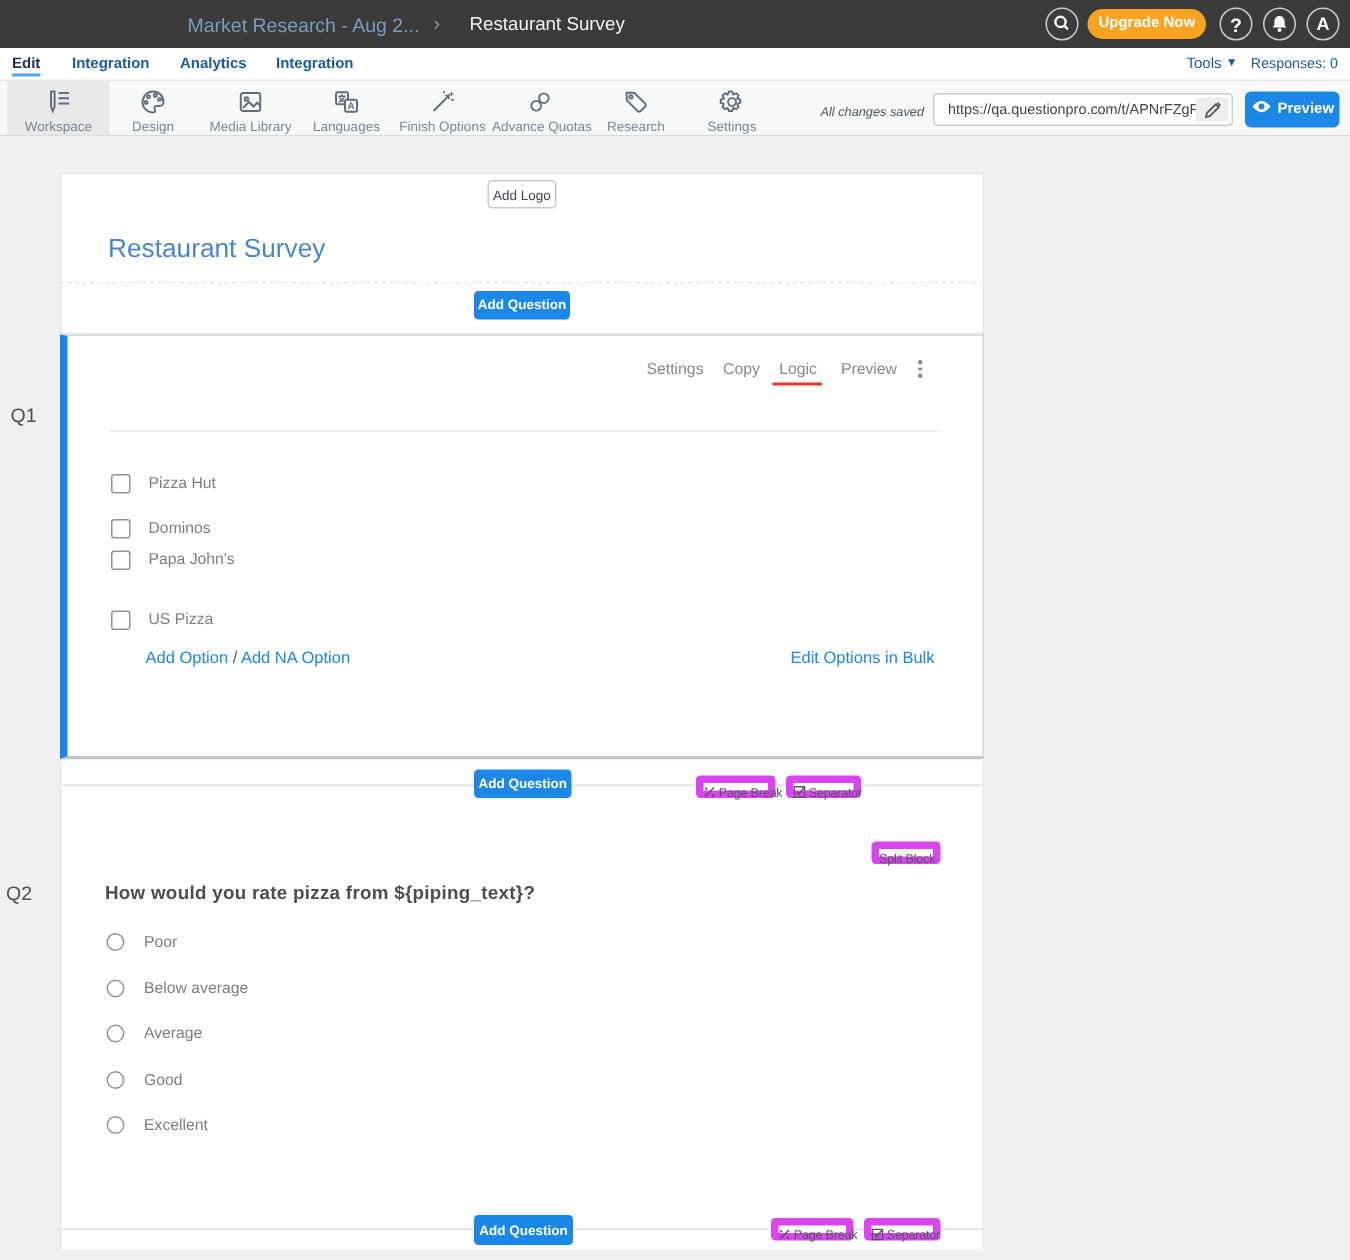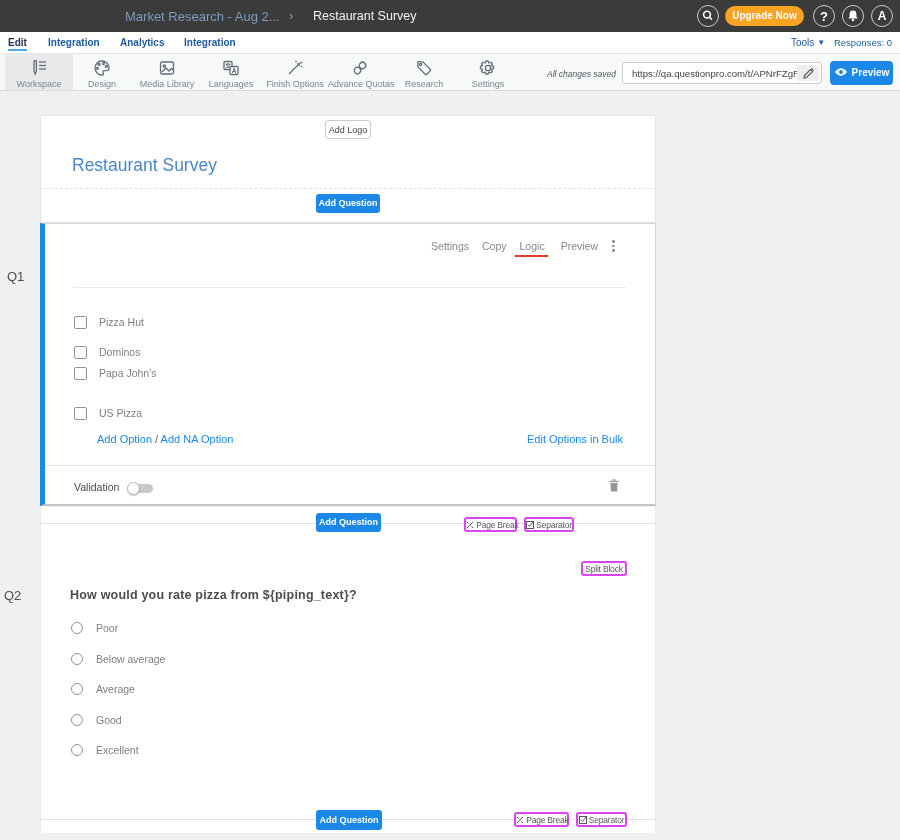--- a/index.html
+++ b/index.html
@@ -60,21 +60,21 @@
 #addopt { position:absolute; left:52px; top:209px; font-size:11px; color:#1b87e6; }
 #editbulk { position:absolute; right:32px; top:209px; font-size:11px; color:#1b87e6; }
 #valrow { position:absolute; left:0px; right:0px; top:241px; border-top:1px solid #e5e5e5; height:39px; }
 #valrow .vt { position:absolute; left:29px; top:15px; font-size:10.5px; color:#46494d; }
 #toggle { position:absolute; left:82px; top:16px; width:26px; height:13px; }
 #toggle .track { position:absolute; left:5px; top:2px; width:21px; height:9px; background:#c9c9c9; border-radius:5px; }
 #toggle .knob { position:absolute; left:0; top:0; width:13px; height:13px; background:#fdfdfd; border:1px solid #b5b5b5; border-radius:50%; box-shadow:0 1px 1px rgba(0,0,0,.2); }
 
 #sectionC { position:absolute; left:40px; top:416px; width:616px; height:326px; background:#fff; border-left:1px solid #e7e9eb; border-right:1px solid #e7e9eb; }
 .divline { position:absolute; left:0; right:0; border-top:1px solid #dfe1e3; }
-.smbtn { position:absolute; height:15px; background:#fff; border:2px solid #d946ef; border-radius:3px; font-size:8.5px; letter-spacing:-0.2px; color:#54585c; text-align:center; line-height:13px; white-space:nowrap; }
+.smbtn { position:absolute; height:15px; background:#fff; border:5px solid #d946ef; border-radius:3px; font-size:8.5px; letter-spacing:-0.2px; color:#54585c; text-align:center; line-height:13px; white-space:nowrap; }
 #q2text { position:absolute; left:29px; top:81px; font-size:12.5px; font-weight:700; color:#4a4e52; letter-spacing:0.2px; }
 .ropt { position:absolute; left:30px; font-size:10.5px; color:#7b7f84; }
 .rc { position:absolute; left:0; top:-0.5px; width:12px; height:12px; border:1px solid #8f9499; border-radius:50%; background:#fff; }
 .ropt .ol { margin-left:25px; }
 svg { display:block; }
 </style>
 </head>
 <body>
 
 <div id="topbar">
@@ -215,32 +215,20 @@
         <i></i>
         <i></i>
       </div>
     <div id="q1line"></div>
     <div class="optrow" style="top:92px;"><span class="cbox"></span><span class="ol">Pizza Hut</span></div>
     <div class="optrow" style="top:122px;"><span class="cbox"></span><span class="ol">Dominos</span></div>
     <div class="optrow" style="top:143px;text-align:center;"><span class="cbox"></span><span class="ol">Papa John's</span></div>
     <div class="optrow" style="top:183px;"><span class="cbox"></span><span class="ol">US Pizza</span></div>
     <div id="addopt">Add Option <span style="color:#55595d;">/</span> Add NA Option</div>
     <div id="editbulk">Edit Options in Bulk</div>
-    <div id="valrow">
-      <span class="vt">Validation</span>
-      <div id="toggle">
-          <div class="track"></div>
-          <div class="knob"></div>
-        </div>
-      <svg style="position:absolute; right:36px; top:13px;" width="10" height="13" viewBox="0 0 12 16">
-          <rect x="0.5" y="2.2" width="11" height="1.6" fill="#93969a"></rect>
-          <rect x="4" y="0.4" width="4" height="1.6" fill="#93969a"></rect>
-          <path d="M1.6 5 h8.8 l-.6 10.4 h-7.6 z" fill="#93969a"></path>
-        </svg>
-    </div>
   </div>
 
   <div id="sectionC">
     <div class="divline" style="top:16px;"></div>
     <div class="addq" style="position:absolute; left:275px; top:6px; width:65px; height:19px; line-height:19px;">Add Question</div>
     <div class="smbtn" style="left:423px; top:10px; width:53px;"><svg width="8" height="8" viewBox="0 0 8 8" style="display:inline-block;vertical-align:-1px;">
           <path d="M1 7 L7 1 M1 1 l1.5 1.5 M7 7 L5.5 5.5" stroke="#54585c" fill="none" stroke-width="1"></path>
         </svg> Page Break</div>
     <div class="smbtn" style="left:483px; top:10px; width:50px;"><svg width="8" height="8" viewBox="0 0 8 8" style="display:inline-block;vertical-align:-1px;">
           <rect x="0.5" y="0.5" width="7" height="7" fill="none" stroke="#54585c"></rect>

